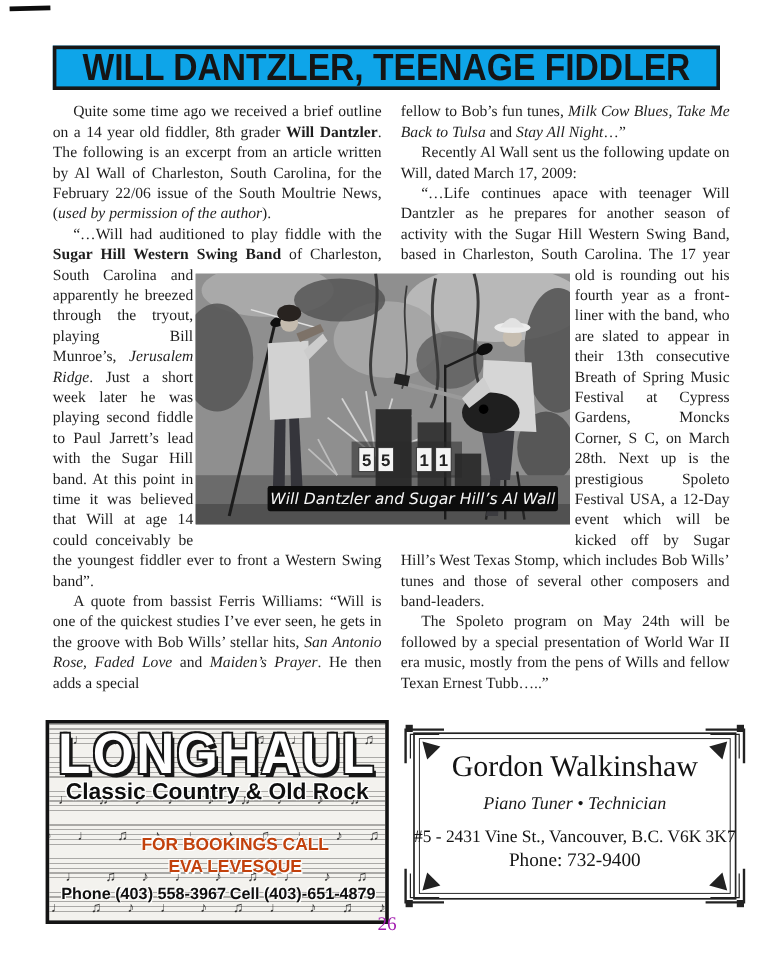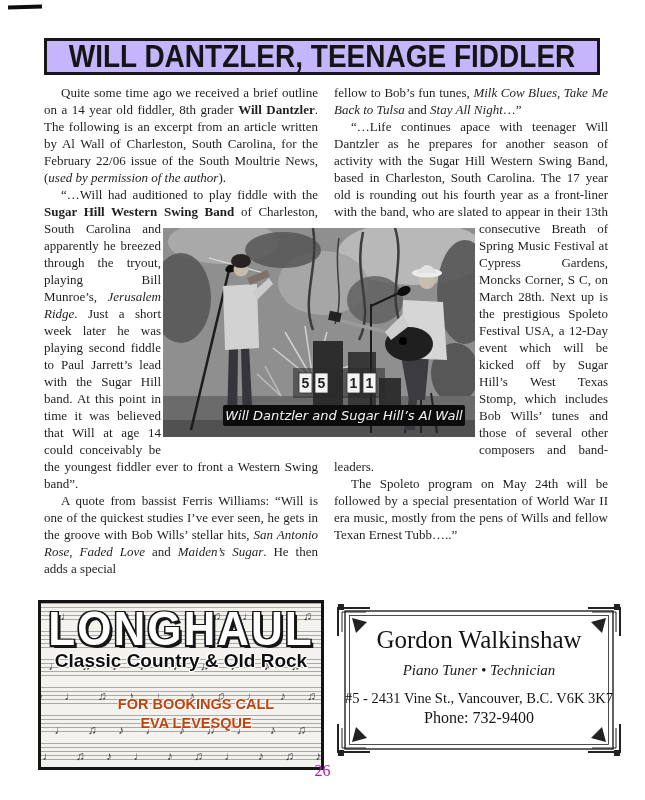--- a/index.html
+++ b/index.html
@@ -3,21 +3,21 @@
 <meta charset="utf-8">
 <style>
   html,body { margin:0; padding:0; background:#ffffff; }
   .page { position:relative; width:645px; height:800px; background:#fff;
           font-family:"Liberation Serif", serif; color:#1e1e1e; overflow:hidden; }
 
   .scan-mark { position:absolute; left:8px; top:5px; width:34px; height:4px;
                background:#0d0d0d; transform:rotate(-1.5deg); }
 
   .title-box { position:absolute; left:44px; top:38px; width:550px; height:31px;
-               background:#c4b5fd; border:3px solid #171717;
+               background:#0ea5e9; border:3px solid #171717;
                display:flex; align-items:center; justify-content:center; }
   .title-box h1 { margin:0; font-family:"Liberation Sans", sans-serif; font-weight:bold;
                   font-size:28px; letter-spacing:0; transform:scaleY(1.12);
                   color:#151515; white-space:nowrap; }
 
   .article { position:absolute; left:44px; top:84px; width:564px; }
   .col { position:absolute; top:0; width:274px; text-align:justify;
          font-size:13px; line-height:17px; }
   .col-left  { left:0; }
   .col-right { left:290px; }
@@ -95,26 +95,27 @@
   <div class="title-box">
     <h1>WILL DANTZLER, TEENAGE FIDDLER</h1>
   </div>
 
   <div class="article">
     <div class="col col-left">
       <div class="push-r"></div>
       <div class="block-r"></div>
       <p class="para indent"><span>Quite some time ago we received a brief outline on a 14 year old fiddler, 8th grader </span><span class="run-b">Will Dantzler</span><span>. The following is an excerpt from an article written by Al Wall of Charleston, South Carolina, for the February 22/06 issue of the South Moultrie News, (</span><span class="run-i">used by permission of the author</span><span>).</span></p>
       <p class="para indent"><span>“…Will had auditioned to play fiddle with the </span><span class="run-b">Sugar Hill Western Swing Band</span><span> of Charleston, South Carolina and apparently he breezed through the tryout, playing Bill Munroe’s, </span><span class="run-i">Jerusalem Ridge</span><span>. Just a short week later he was playing second fiddle to Paul Jarrett’s lead with the Sugar Hill band. At this point in time it was believed that Will at age 14 could conceivably be the youngest fiddler ever to front a Western Swing band”.</span></p>
-      <p class="para indent"><span>A quote from bassist Ferris Williams: “Will is one of the quickest studies I’ve ever seen, he gets in the groove with Bob Wills’ stellar hits, </span><span class="run-i">San Antonio Rose, Faded Love</span><span> and </span><span class="run-i">Maiden’s Sugar</span><span>. He then adds a special</span></p>
+      <p class="para indent"><span>A quote from bassist Ferris Williams: “Will is one of the quickest studies I’ve ever seen, he gets in the groove with Bob Wills’ stellar hits, </span><span class="run-i">San Antonio Rose, Faded Love</span><span> and </span><span class="run-i">Maiden’s Prayer</span><span>. He then adds a special</span></p>
     </div>
     <div class="col col-right">
       <div class="push-l"></div>
       <div class="block-l"></div>
       <p class="para"><span>fellow to Bob’s fun tunes, </span><span class="run-i">Milk Cow Blues, Take Me Back to Tulsa</span><span> and </span><span class="run-i">Stay All Night</span><span>…”</span></p>
+      <p class="para indent"><span>Recently Al Wall sent us the following update on Will, dated March 17, 2009:</span></p>
       <p class="para indent"><span>“…Life continues apace with teenager Will Dantzler as he prepares for another season of activity with the Sugar Hill Western Swing Band, based in Charleston, South Carolina. The 17 year old is rounding out his fourth year as a front-liner with the band, who are slated to appear in their 13th consecutive Breath of Spring Music Festival at Cypress Gardens, Moncks Corner, S C, on March 28th.  Next up is the prestigious Spoleto Festival USA, a 12-Day event which will be kicked off by Sugar Hill’s West Texas Stomp, which includes Bob Wills’ tunes and those of several other composers and band-leaders.</span></p>
       <p class="para indent"><span>The Spoleto program on May 24th will be followed by a special presentation of World War II era music, mostly from the pens of Wills and fellow Texan Ernest Tubb…..”</span></p>
     </div>
   </div>
 
   <div class="photo">
     <svg viewBox="0 0 312 209" preserveAspectRatio="none">
       <rect width="312" height="209" fill="#8f8f8f"></rect>
       <ellipse cx="250" cy="25" rx="75" ry="32" fill="#c2c2c2" opacity=".8"></ellipse>
       <ellipse cx="60" cy="14" rx="55" ry="22" fill="#b4b4b4" opacity=".7"></ellipse>
@@ -202,20 +203,24 @@
     <div class="lh-staves"></div>
     <div class="lh-note-row">♪ ♩ ♫ ♪ ♩ ♪ ♫ ♩ ♪ ♫ ♪ ♩ ♫ ♪ ♩ ♪ ♫</div>
     <div class="lh-note-row">♪ ♩ ♫ ♪ ♩ ♪ ♫ ♩ ♪ ♫ ♪ ♩ ♫ ♪ ♩ ♪ ♫</div>
     <div class="lh-note-row">♪ ♩ ♫ ♪ ♩ ♪ ♫ ♩ ♪ ♫ ♪ ♩ ♫ ♪ ♩ ♪ ♫</div>
     <div class="lh-note-row">♪ ♩ ♫ ♪ ♩ ♪ ♫ ♩ ♪ ♫ ♪ ♩ ♫ ♪ ♩ ♪ ♫</div>
     <div class="lh-note-row">♪ ♩ ♫ ♪ ♩ ♪ ♫ ♩ ♪ ♫ ♪ ♩ ♫ ♪ ♩ ♪ ♫</div>
     <div class="lh-title">LONGHAUL</div>
     <div class="lh-tagline">Classic Country &amp; Old Rock</div>
     <div class="lh-book lh-book1">FOR BOOKINGS CALL</div>
     <div class="lh-book lh-book2">EVA LEVESQUE</div>
+    <div class="lh-phones">
+      <span>Phone (403) 558-3967</span>
+      <span>Cell (403)-651-4879</span>
+    </div>
   </div>
 
   <div class="ad-gw">
     <svg class="gw-frame" viewBox="0 0 286 156">
       <defs>
         <g id="gwc">
           <path d="M2,34 V6 H34" fill="none" stroke="#222" stroke-width="2"></path>
           <path d="M6,30 V10 H30" fill="none" stroke="#222" stroke-width="1"></path>
           <rect x="2" y="2" width="6" height="6" fill="#222"></rect>
           <path d="M16,16 L31,20 L20,31 Z" fill="#222"></path>

